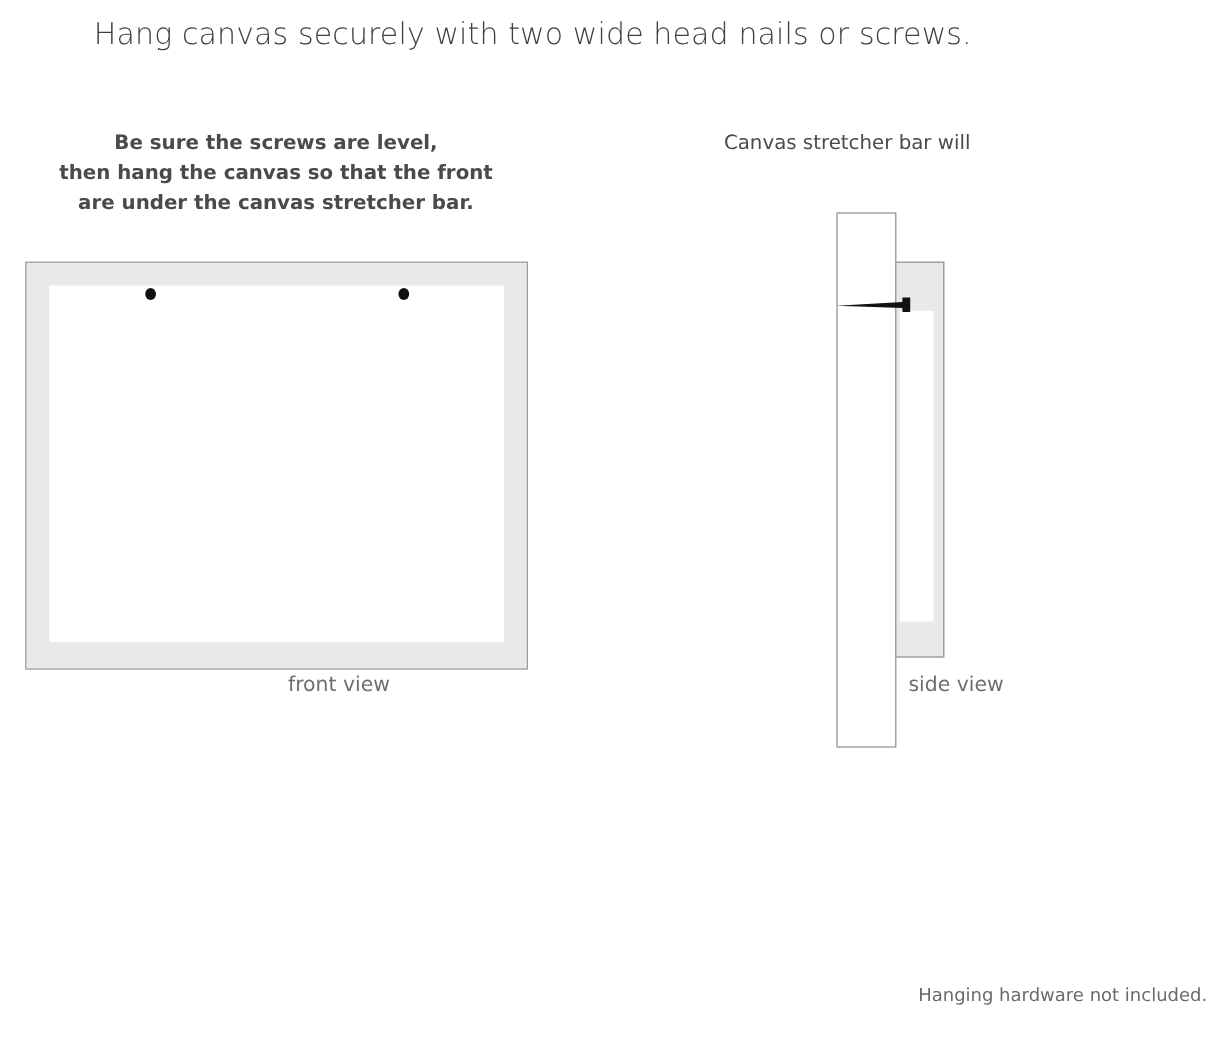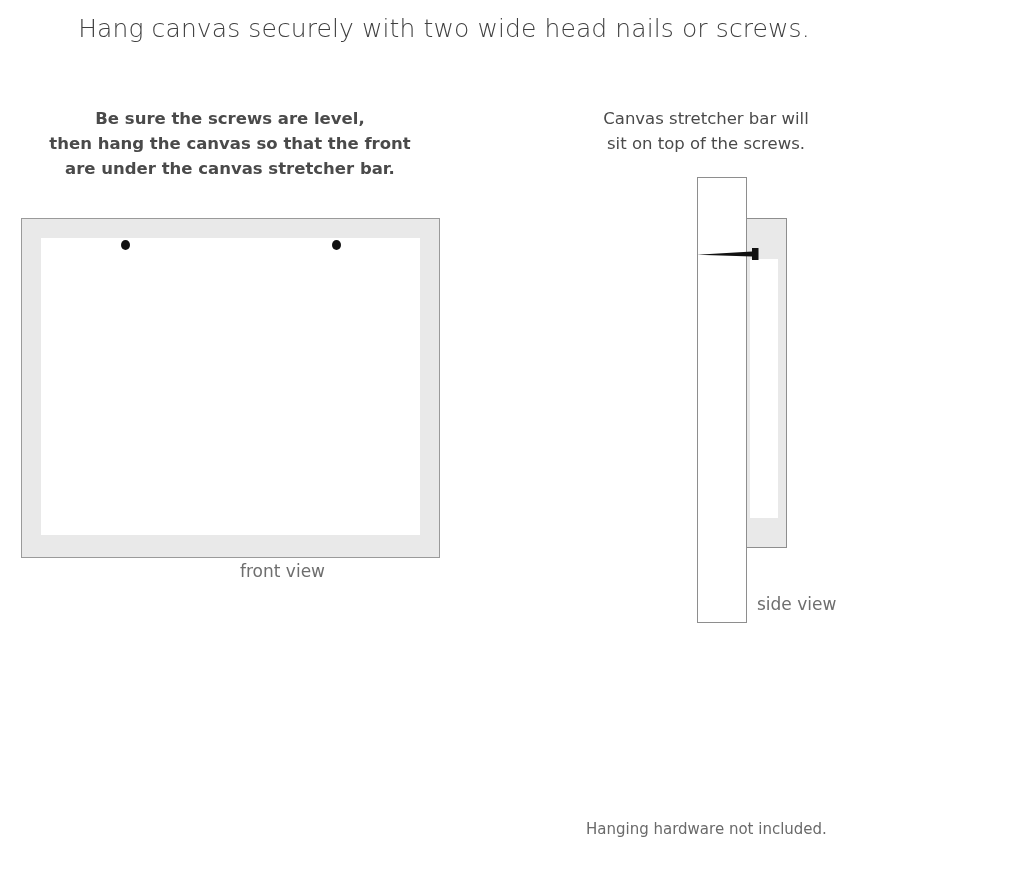--- a/index.html
+++ b/index.html
@@ -139,53 +139,53 @@
     left: 0px;
     top: 69px;
     width: 66px;
     height: 16px;
     overflow: visible;
   }
 
   #label-side-view {
     position: absolute;
     left: 757px;
-    top: 594px;
+    top: 561px;
     width: 200px;
     text-align: left;
     font-size: 17px;
     color: #6e6e6e;
   }
 
   
   #disclaimer {
     position: absolute;
     right: 18px;
     top: 818px;
     width: 420px;
+    text-align: right;
     font-size: 15px;
     color: #6a6a6a;
     line-height: 23px;
   }
   #disclaimer span { display: block; }
 </style>
 </head>
 <body>
 
 <div id="title">Hang canvas securely with two wide head nails or screws.</div>
 
 <div id="caption-front" class="caption">
   <span>Be sure the screws are level,</span>
   <span>then hang the canvas so that the front</span>
   <span>are under the canvas stretcher bar.</span>
 </div>
 
 <div id="caption-side" class="caption">
   <span>Canvas stretcher bar will</span>
-  <span>sit on top of the screws.</span>
 </div>
 
 <div id="front-view">
 
   <div id="front-frame"></div>
 
   <div id="front-canvas-face"></div>
 
   <div id="screw-left" class="screw-dot"></div>
 

